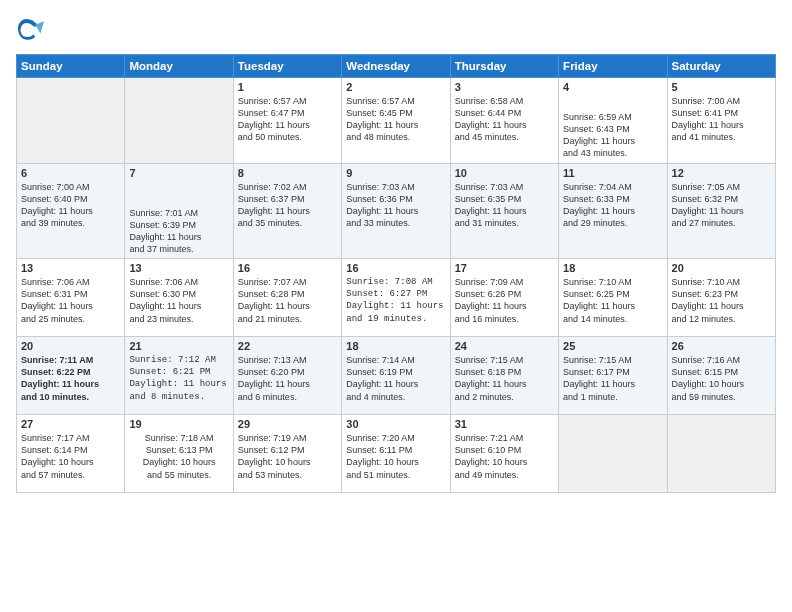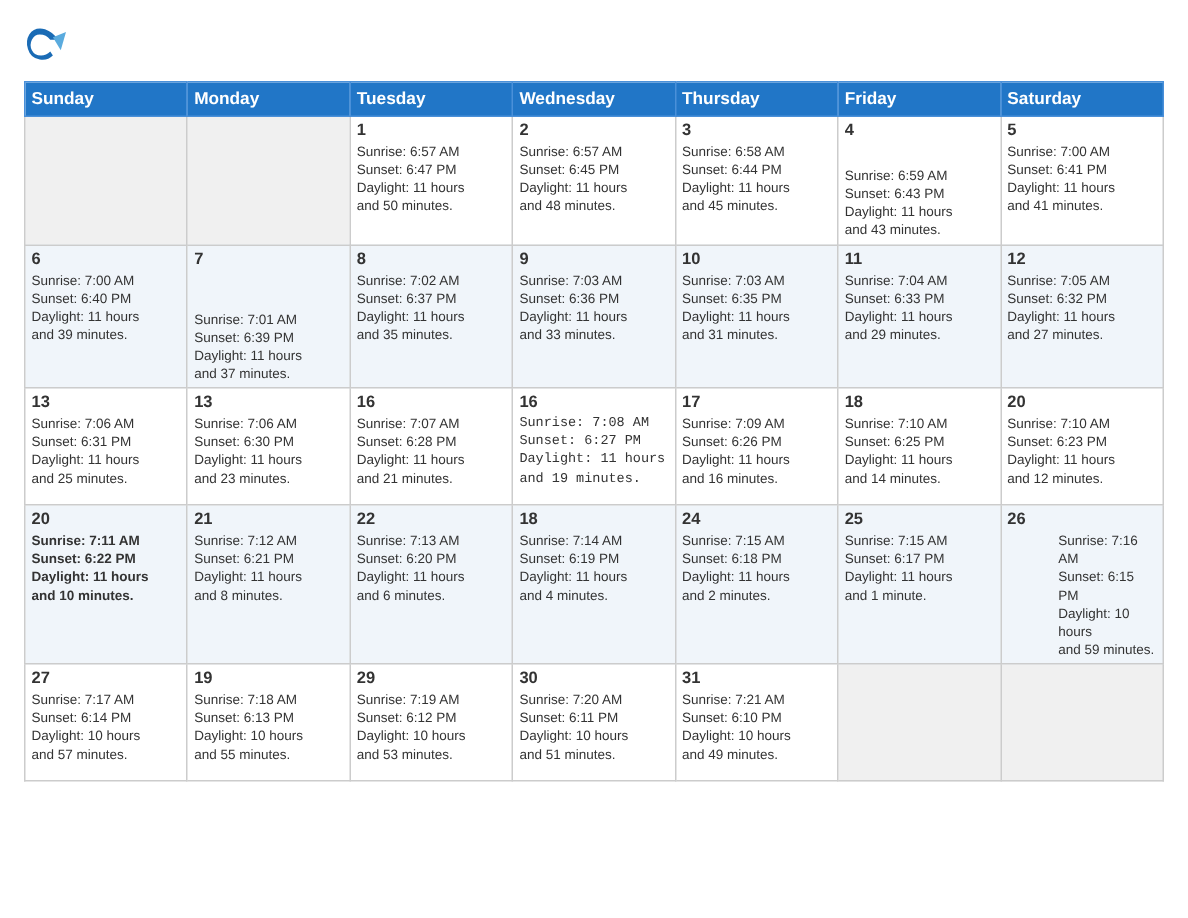--- a/index.html
+++ b/index.html
@@ -280,21 +280,21 @@
         <tr class="row-even">
           <td>
             <span class="day-num">20</span>
             <div class="day-info" style="white-space: pre-line; font-weight: bold;">Sunrise: 7:11 AM
 Sunset: 6:22 PM
 Daylight: 11 hours
 and 10 minutes.</div>
           </td>
           <td>
             <span class="day-num">21</span>
-            <div class="day-info" style="white-space: pre-line;">Sunrise: 7:12 AM
+            <div class="day-info" style="white-space: pre-line; font-family: Liberation Mono, monospace;">Sunrise: 7:12 AM
 Sunset: 6:21 PM
 Daylight: 11 hours
 and 8 minutes.</div>
           </td>
           <td>
             <span class="day-num">22</span>
             <div class="day-info" style="white-space: pre-line;">Sunrise: 7:13 AM
 Sunset: 6:20 PM
 Daylight: 11 hours
 and 6 minutes.</div>
@@ -315,37 +315,37 @@
           </td>
           <td>
             <span class="day-num">25</span>
             <div class="day-info" style="white-space: pre-line;">Sunrise: 7:15 AM
 Sunset: 6:17 PM
 Daylight: 11 hours
 and 1 minute.</div>
           </td>
           <td>
             <span class="day-num">26</span>
-            <div class="day-info" style="white-space: pre-line; margin-left: 34px;">Sunrise: 7:16 AM
+            <div class="day-info" style="white-space: pre-line;">Sunrise: 7:16 AM
 Sunset: 6:15 PM
 Daylight: 10 hours
 and 59 minutes.</div>
           </td>
         </tr>
         <tr class="row-odd">
           <td>
             <span class="day-num">27</span>
             <div class="day-info" style="white-space: pre-line;">Sunrise: 7:17 AM
 Sunset: 6:14 PM
 Daylight: 10 hours
 and 57 minutes.</div>
           </td>
           <td>
             <span class="day-num">19</span>
-            <div class="day-info" style="white-space: pre-line;">Sunrise: 7:18 AM
+            <div class="day-info" style="white-space: pre-line; text-align: center;">Sunrise: 7:18 AM
 Sunset: 6:13 PM
 Daylight: 10 hours
 and 55 minutes.</div>
           </td>
           <td>
             <span class="day-num">29</span>
             <div class="day-info" style="white-space: pre-line;">Sunrise: 7:19 AM
 Sunset: 6:12 PM
 Daylight: 10 hours
 and 53 minutes.</div>

